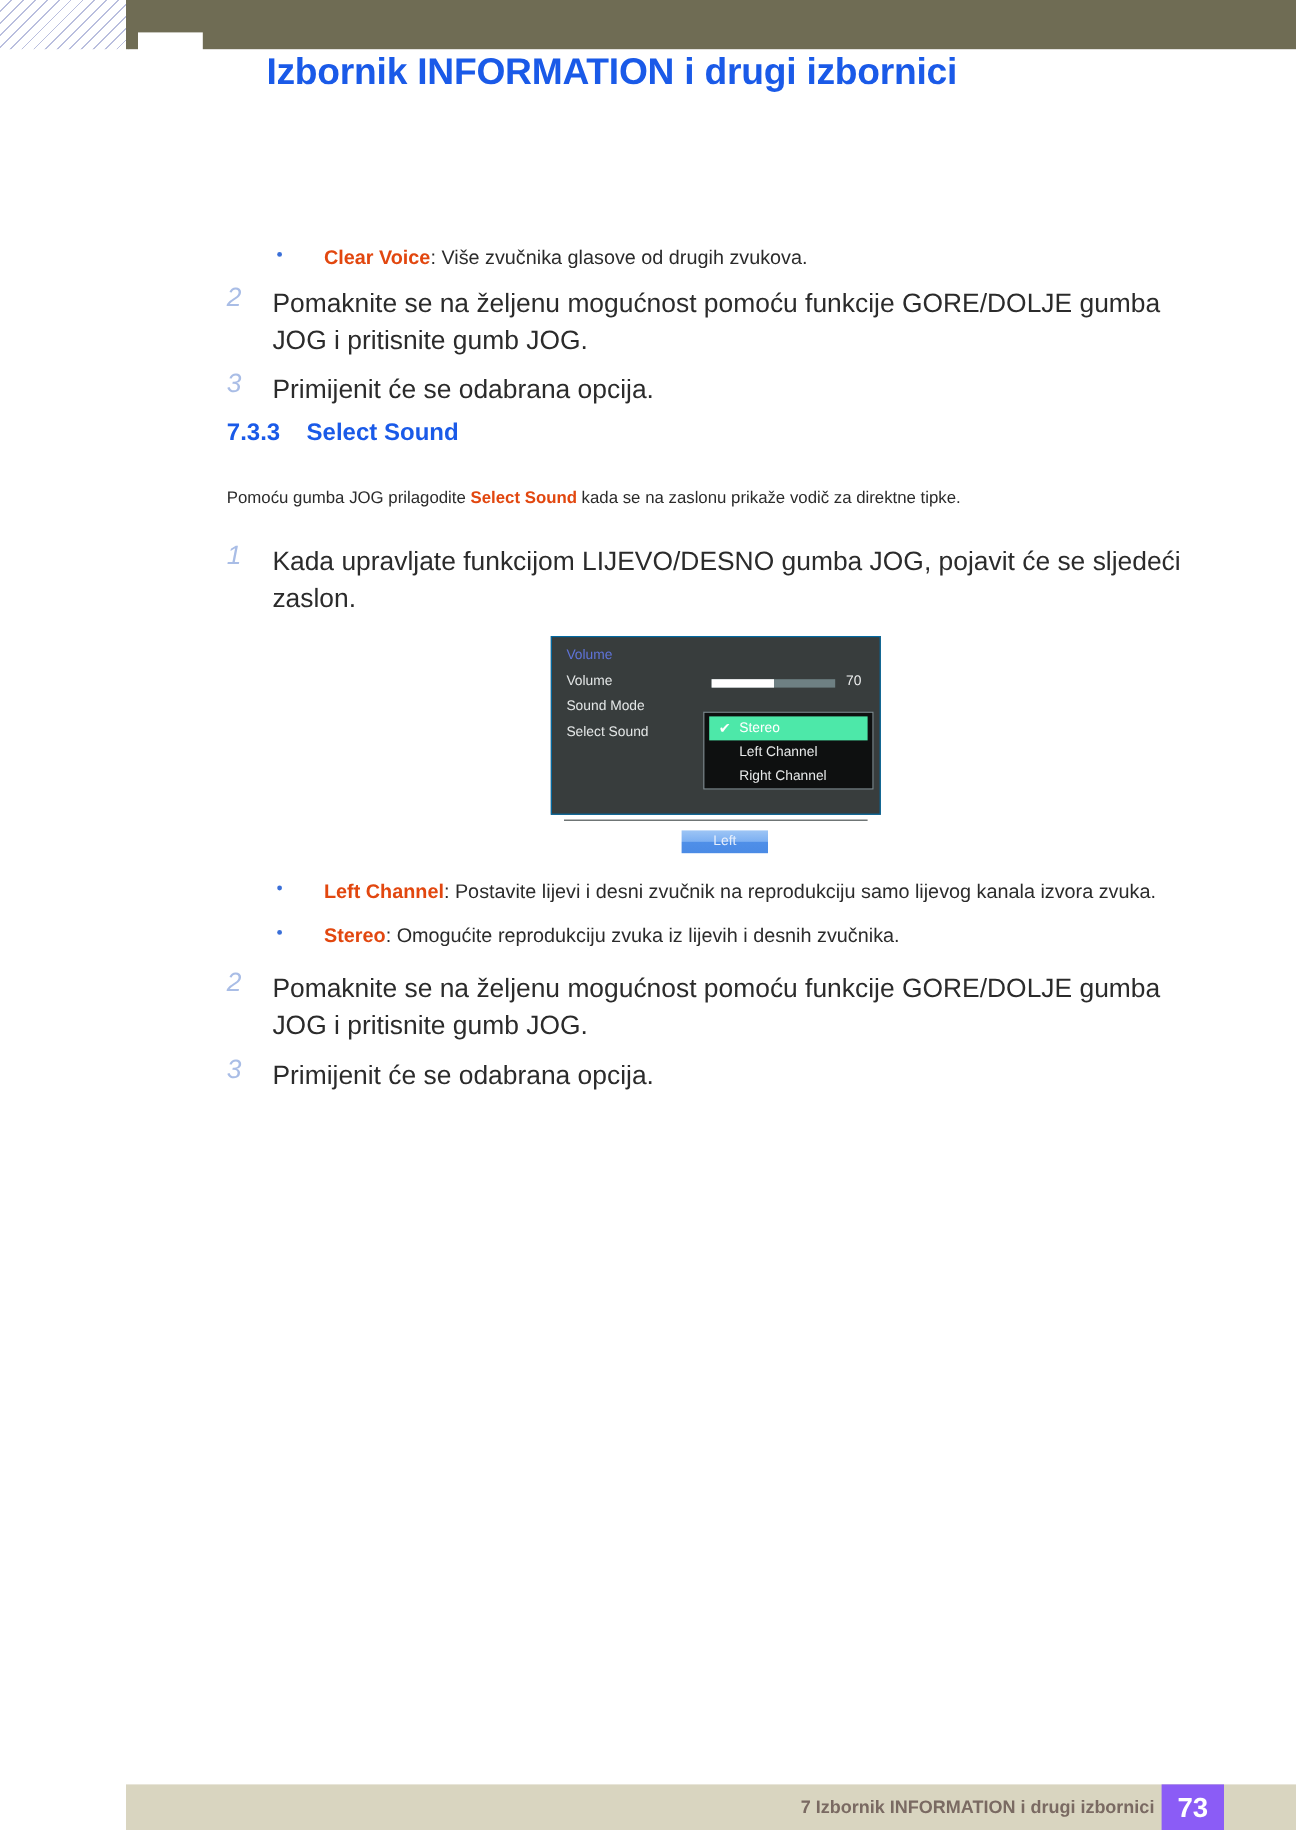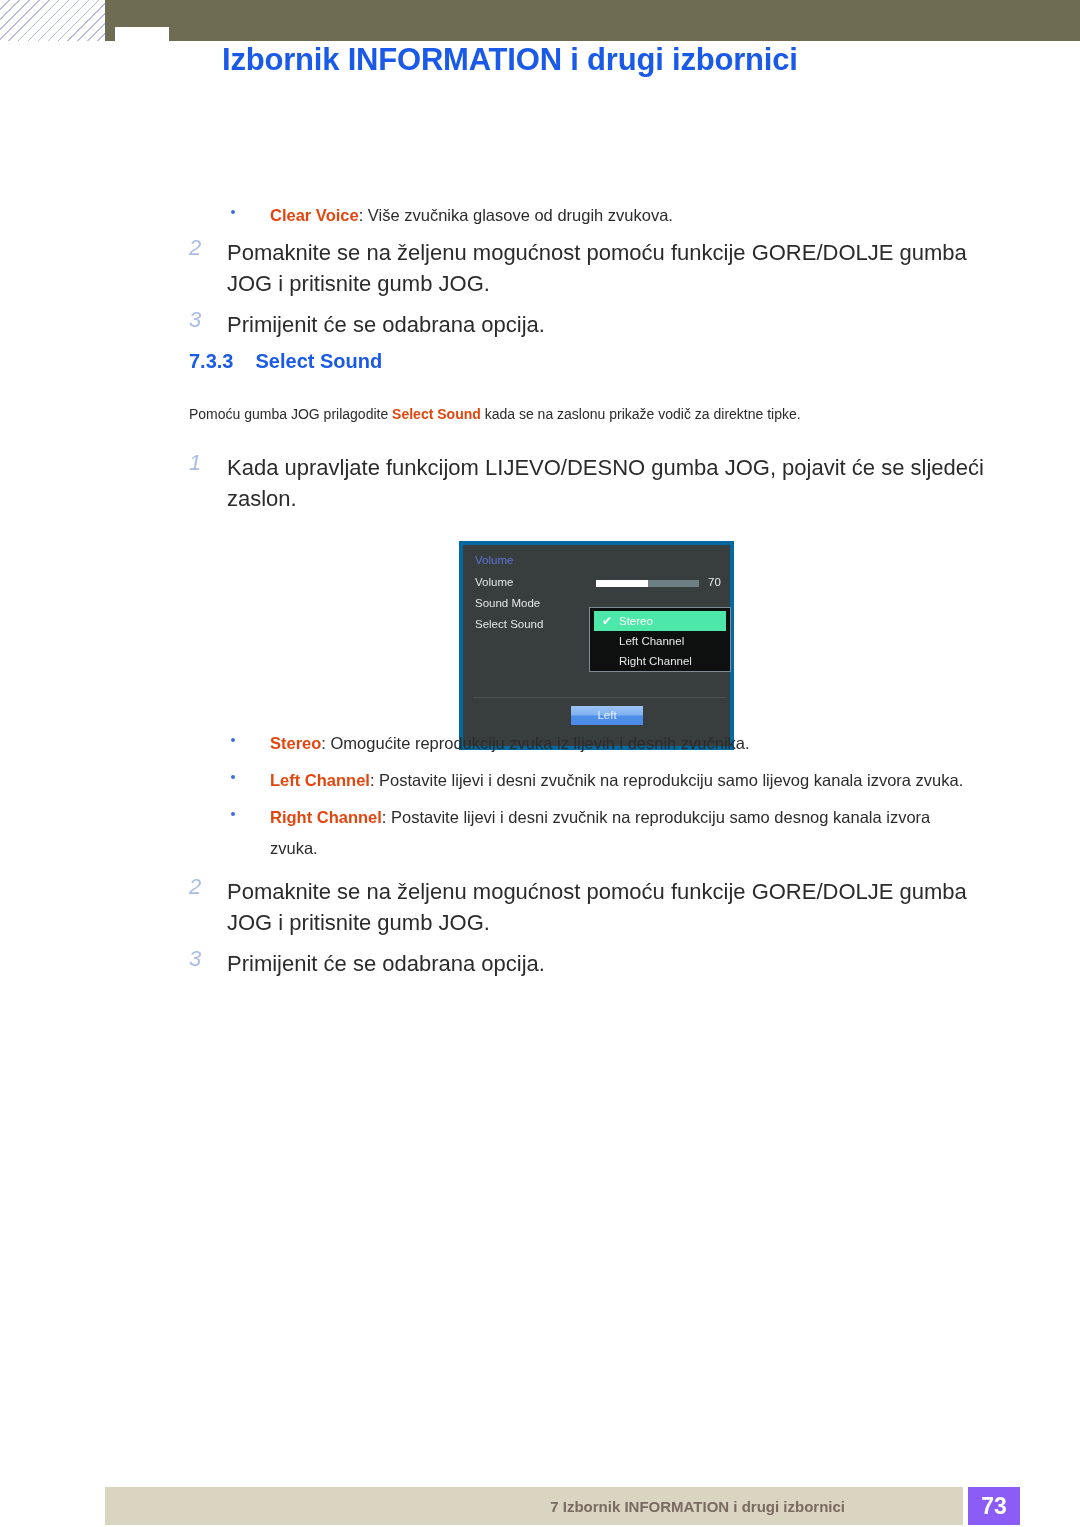--- a/index.html
+++ b/index.html
@@ -146,25 +146,25 @@
   
   .osd-wrap {
     position: absolute;
     left: 459px;
     top: 530px;
     width: 275px;
     height: 189px;
   }
   .osd {
     position: absolute;
-    left: 0; top: 11px;
+    left: 0; top: 0;
     width: 275px;
-    height: 209px;
+    height: 149px;
     background: #383d3d;
-    border: 4px solid #0369a1;
+    border: 1px solid #0369a1;
     box-sizing: border-box;
     font-size: 11.5px;
     color: #e8eaea;
   }
   .osd-title {
     position: absolute;
     left: 12px;
     top: 9px;
     font-size: 11.5px;
     color: #5f73d8;
@@ -257,21 +257,21 @@
     font-size: 11.5px;
     line-height: 19px;
     text-align: center;
   }
 
   
   .footer {
     position: absolute;
     left: 105px;
     top: 1487px;
-    width: 858px;
+    width: 975px;
     height: 38px;
     background: #d9d5c0;
   }
   .footer-text {
     position: absolute;
     right: 118px;
     top: 11px;
     font-size: 15px;
     font-weight: bold;
     color: #7a6a62;
@@ -365,32 +365,28 @@
 
     <div class="osd-divider"></div>
     <div class="close-btn">Left</div>
   </div>
 </div>
 
 <div class="content" style="top:728px;">
 
   <div class="bullet-row">
     <span class="dot"></span>
-    <span class="bullet-body"><span class="kw">Stereo</span><span>: Omogućite reprodukciju zvuka iz lijevih i desnih zvučnika.</span></span>
+    <span class="bullet-body"><span class="kw">Left Channel</span><span>: Postavite lijevi i desni zvučnik na reprodukciju samo lijevog kanala izvora zvuka.</span></span>
   </div>
 
   <div class="bullet-row">
     <span class="dot"></span>
-    <span class="bullet-body"><span class="kw">Left Channel</span><span>: Postavite lijevi i desni zvučnik na reprodukciju samo lijevog kanala izvora zvuka.</span></span>
-  </div>
-
-  <div class="bullet-row" style="padding-right:112px;">
-    <span class="dot"></span>
-    <span class="bullet-body"><span class="kw">Right Channel</span><span>: Postavite lijevi i desni zvučnik na reprodukciju samo desnog kanala izvora zvuka.</span></span>
-  </div>
+    <span class="bullet-body"><span class="kw">Stereo</span><span>: Omogućite reprodukciju zvuka iz lijevih i desnih zvučnika.</span></span>
+  </div>
+
 
   <div class="step-row" style="margin-top:12px;">
     <span class="num">2</span>
     <span class="step-body">Pomaknite se na željenu mogućnost pomoću funkcije GORE/DOLJE gumba JOG i pritisnite gumb JOG.</span>
   </div>
 
   <div class="step-row">
     <span class="num">3</span>
     <span class="step-body">Primijenit će se odabrana opcija.</span>
   </div>

